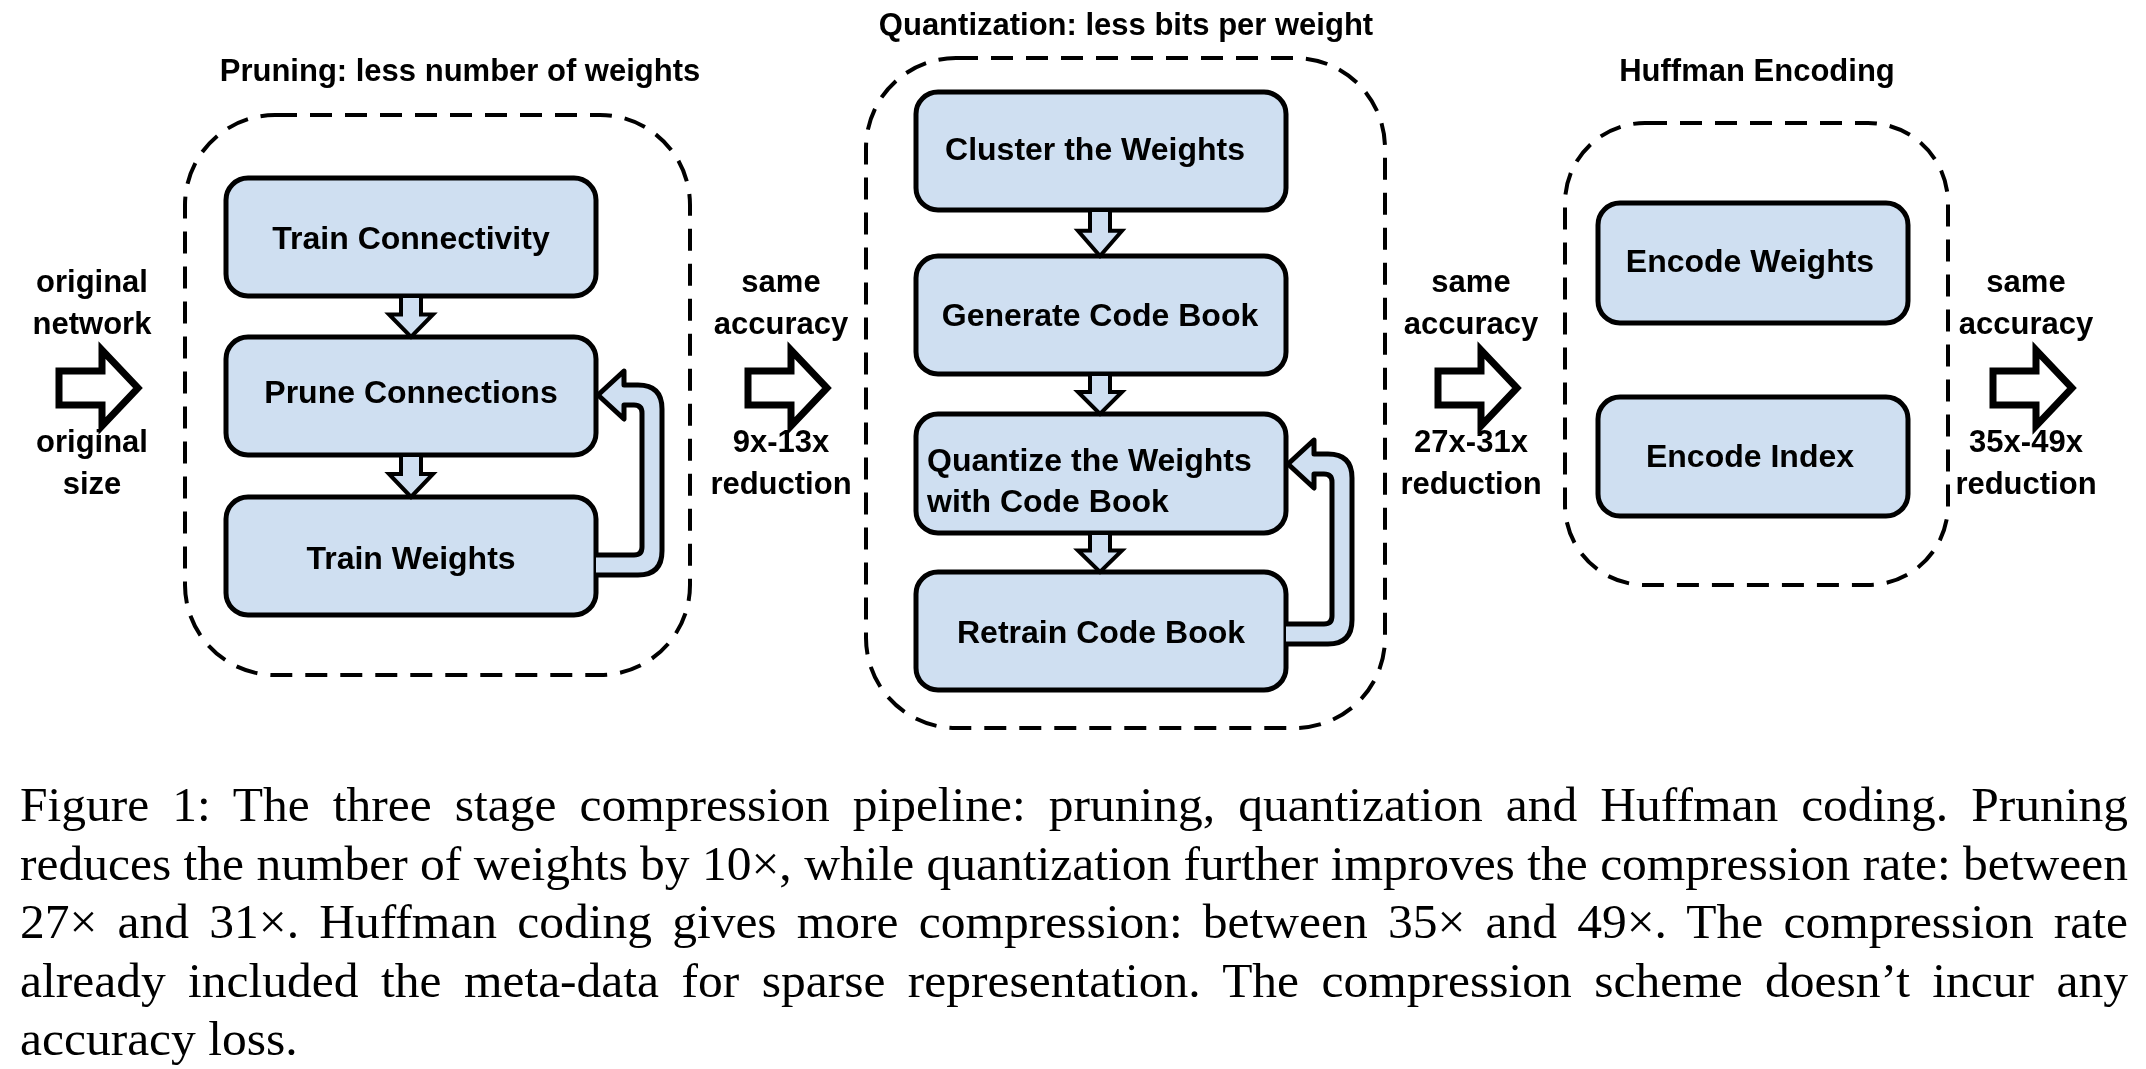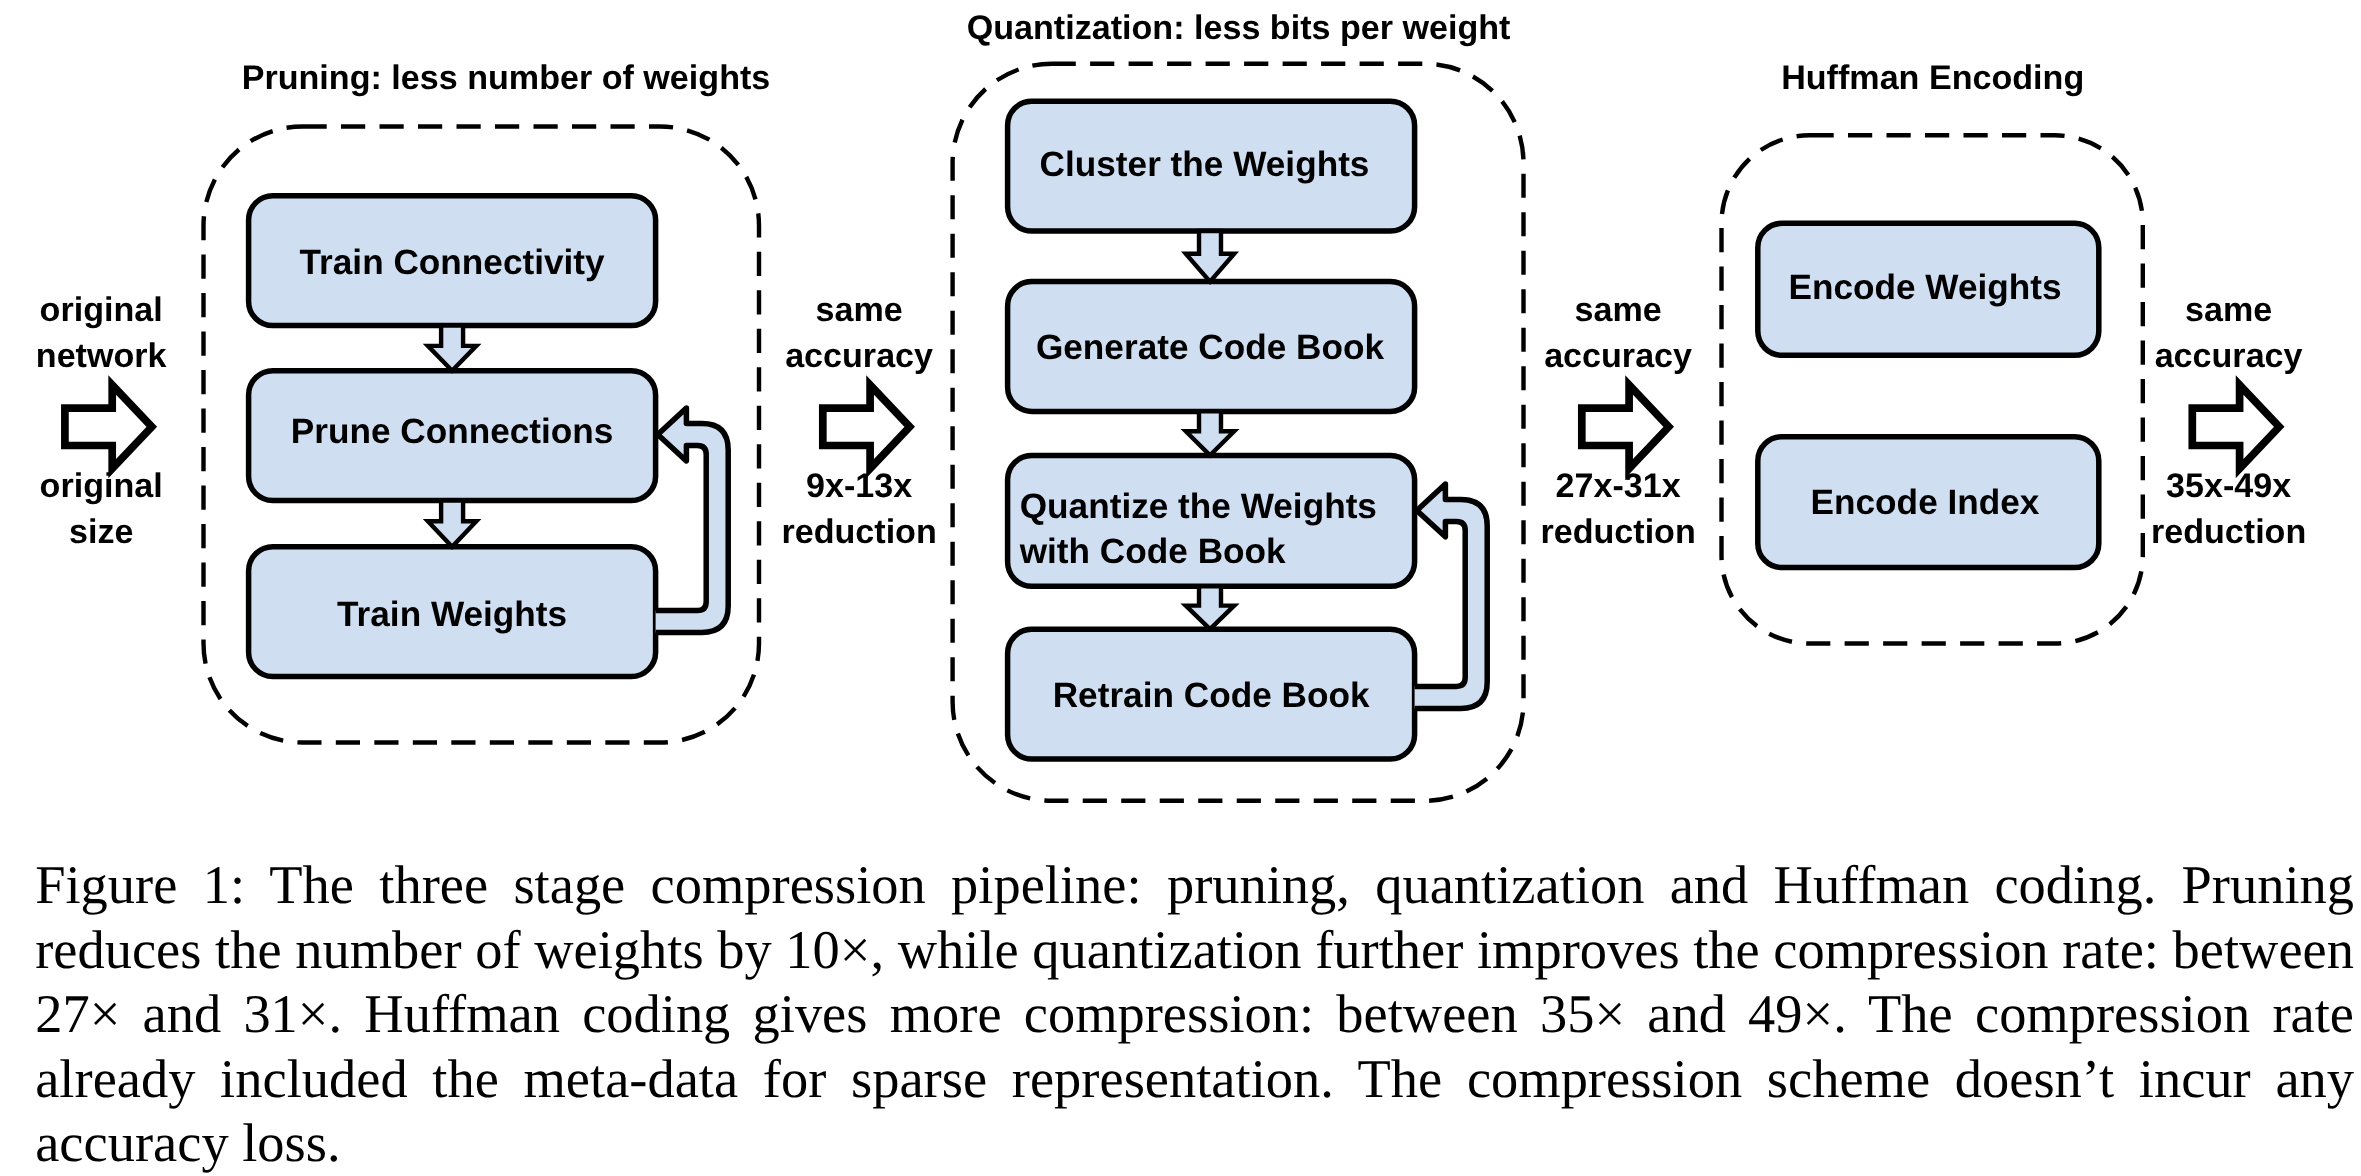--- a/index.html
+++ b/index.html
@@ -3,21 +3,21 @@
 <meta charset="utf-8">
 <style>
   html, body { margin:0; padding:0; background:#ffffff; }
   body { width:2146px; height:1069px; position:relative; overflow:hidden; }
   #diagram { position:absolute; left:0; top:0; width:2146px; height:745px; }
   .sans { font-family:"Liberation Sans", "DejaVu Sans", sans-serif; font-weight:bold; fill:#000; }
   .caption {
     position:absolute; left:20px; top:776px; width:2108px;
     font-family:"Liberation Serif", "DejaVu Serif", serif;
     font-size:49.5px; line-height:58.5px; color:#000;
-    text-align:justify; text-align-last:left;margin-left:12px;
+    text-align:justify; text-align-last:left;
   }
 </style>
 </head>
 <body>
 
 <svg id="diagram" width="2146" height="745" viewBox="0 0 2146 745" xmlns="http://www.w3.org/2000/svg">
 
   <g id="stage-pruning">
     <text class="sans" x="460" y="81" font-size="31" text-anchor="middle">Pruning: less number of weights</text>
     <rect x="185" y="115" width="505" height="560" rx="90" ry="90" fill="none" stroke="#000" stroke-width="4" stroke-dasharray="22,13"></rect>

